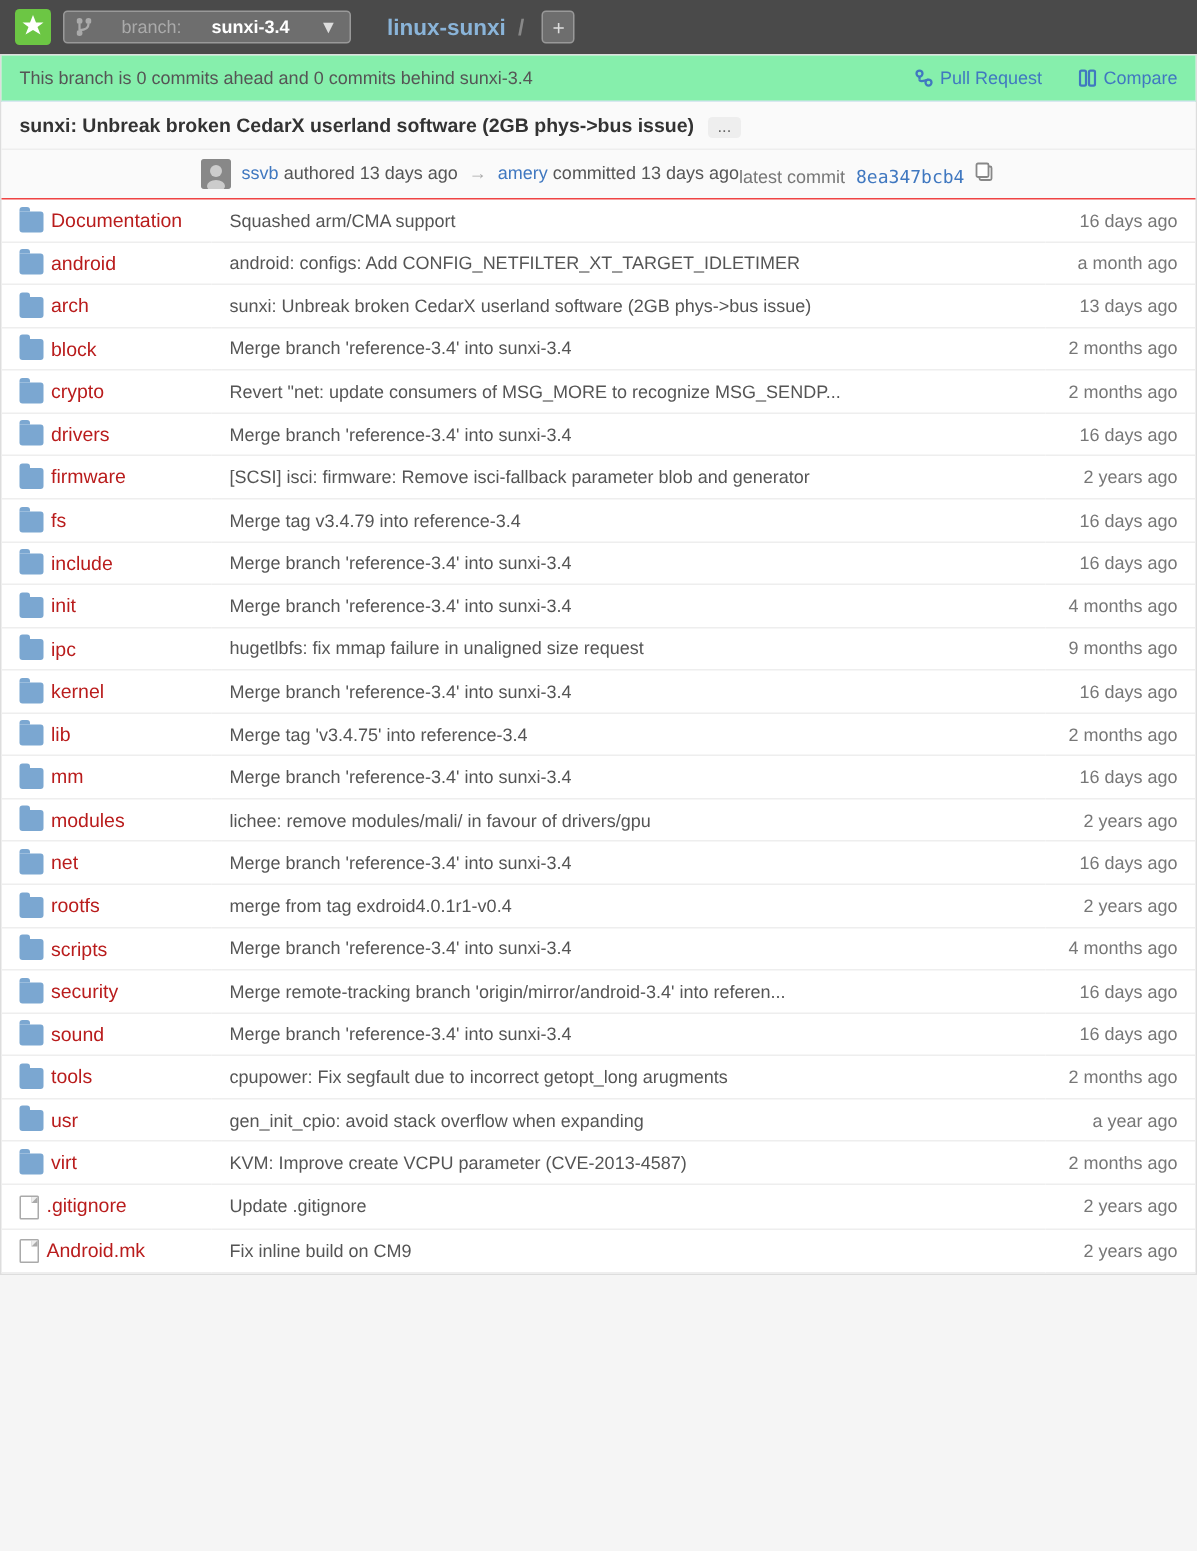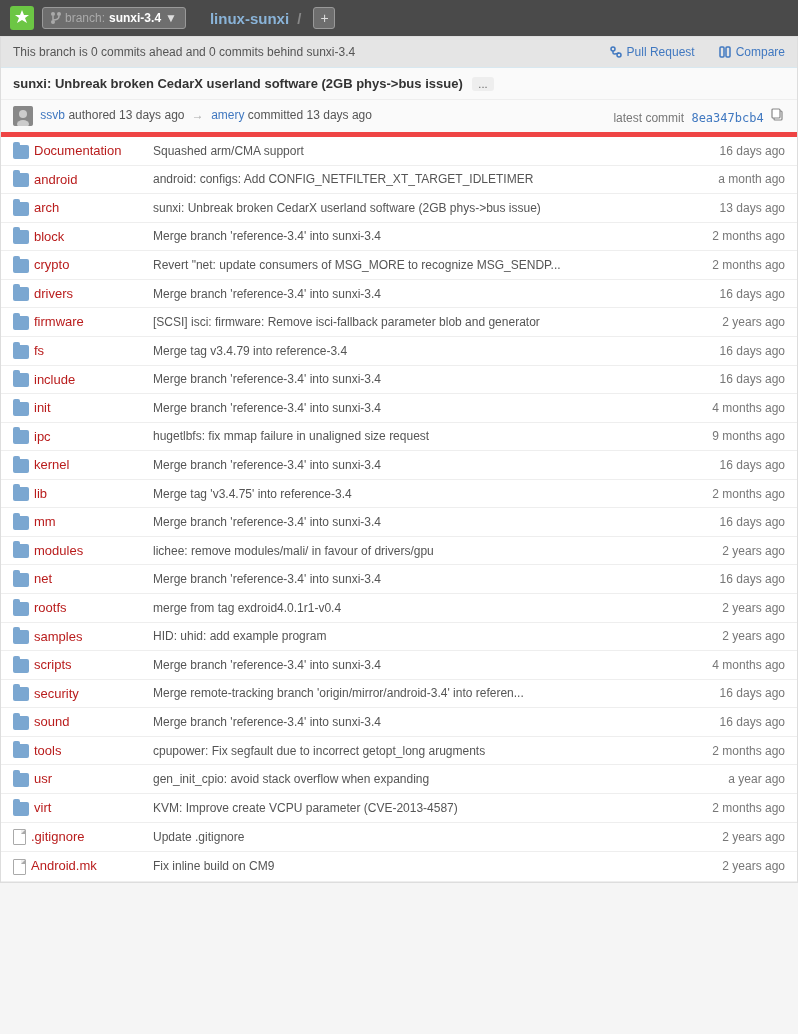--- a/index.html
+++ b/index.html
@@ -25,21 +25,21 @@
       display: flex; align-items: center; justify-content: center;
       font-size: 14px; font-weight: bold;
     }
     .branch-selector {
       background: #6e6e6e;
       border: 1px solid #999;
       border-radius: 3px;
       color: #ddd;
       padding: 3px 8px;
       font-size: 12px;
-      display: flex; align-items: center; gap: 4px;
+      display: flex; align-items: center; gap: 20px;
       cursor: pointer;
     }
     .branch-selector .branch-label { color: #aaa; }
     .branch-selector .branch-name { color: white; font-weight: bold; }
     .repo-title {
       color: #ccc;
       font-size: 15px;
       font-weight: bold;
       margin-left: 16px;
     }
@@ -54,21 +54,21 @@
       font-size: 14px; cursor: pointer;
     }
 
     .main-content {
       background: white;
       margin: 0;
       border: 1px solid #ddd;
     }
 
     .branch-info-bar {
-      background: #e5e5e5;
+      background: #86efac;
       border-bottom: 1px solid #d8e8f0;
       padding: 8px 12px;
       font-size: 12px;
       color: #555;
       display: flex;
       align-items: center;
       justify-content: space-between;
     }
     .branch-info-actions {
       display: flex; gap: 24px;
@@ -96,26 +96,26 @@
       color: #666;
       background: #eee;
       border-radius: 3px;
       padding: 1px 6px;
       margin-left: 6px;
       cursor: pointer;
       font-size: 11px;
     }
 
     .commit-authors {
-      border-bottom: 5px solid #ef4444;
+      border-bottom: 1px solid #ef4444;
       padding: 6px 12px;
       background: #fafafa;
       display: flex;
       align-items: center;
-      justify-content: space-between;
+      justify-content: center;
       font-size: 12px;
       color: #555;
     }
     .avatar {
       width: 20px; height: 20px;
       background: #aaa;
       border-radius: 2px;
       display: inline-block;
       vertical-align: middle;
       margin-right: 4px;
@@ -364,25 +364,20 @@
           <td><span class="folder-icon"></span><a class="file-name-link" href="#">net</a></td>
           <td>Merge branch 'reference-3.4' into sunxi-3.4</td>
           <td>16 days ago</td>
         </tr>
         <tr>
           <td><span class="folder-icon"></span><a class="file-name-link" href="#">rootfs</a></td>
           <td>merge from tag exdroid4.0.1r1-v0.4</td>
           <td>2 years ago</td>
         </tr>
         <tr>
-          <td><span class="folder-icon"></span><a class="file-name-link" href="#">samples</a></td>
-          <td>HID: uhid: add example program</td>
-          <td>2 years ago</td>
-        </tr>
-        <tr>
           <td><span class="folder-icon"></span><a class="file-name-link" href="#">scripts</a></td>
           <td>Merge branch 'reference-3.4' into sunxi-3.4</td>
           <td>4 months ago</td>
         </tr>
         <tr>
           <td><span class="folder-icon"></span><a class="file-name-link" href="#">security</a></td>
           <td>Merge remote-tracking branch 'origin/mirror/android-3.4' into referen...</td>
           <td>16 days ago</td>
         </tr>
         <tr>

